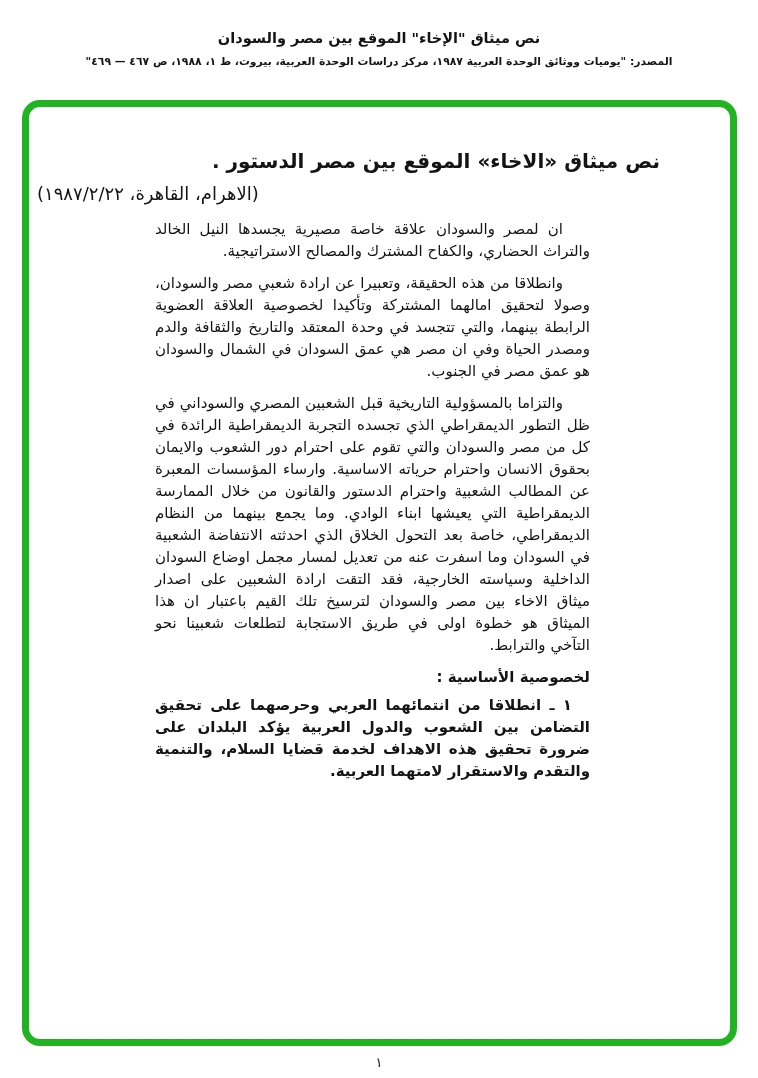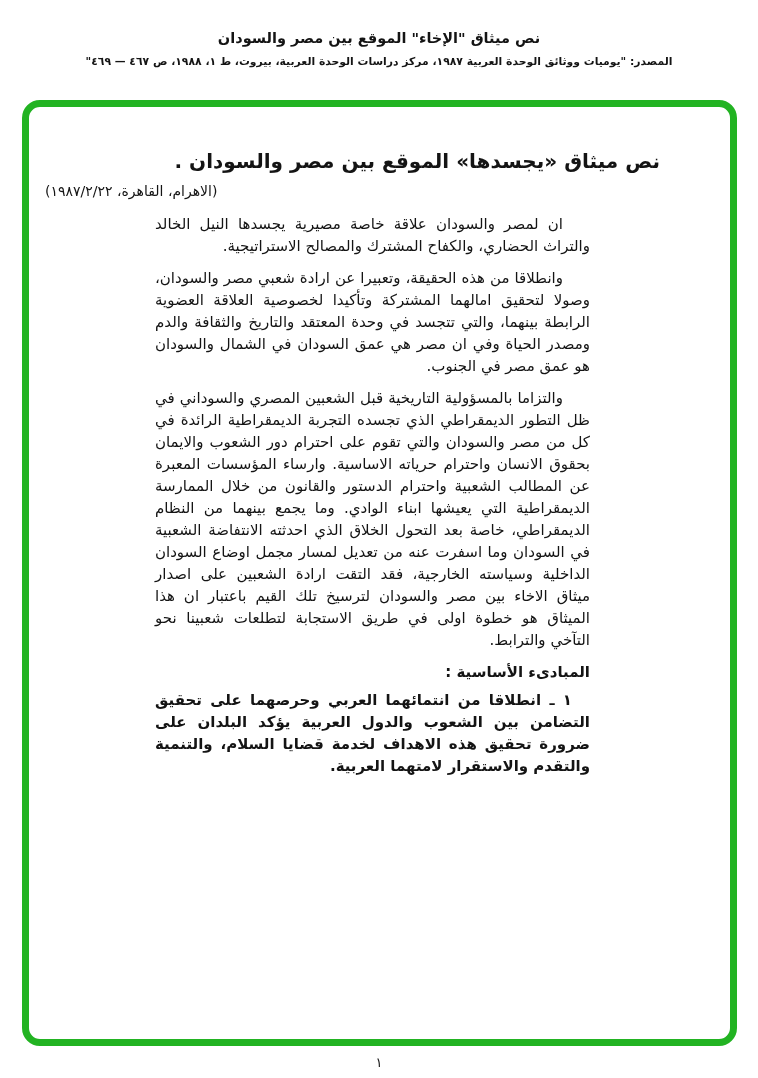--- a/index.html
+++ b/index.html
@@ -49,22 +49,22 @@
     text-align: right;
     padding-right: 70px;
     font-size: 20px;
     font-weight: 700;
     line-height: 1.4;
   }
   .doc-subtitle {
     margin-top: 8px;
     direction: rtl;
     text-align: left;
-    padding-left: 16px;
-    font-size: 14px;
+    padding-left: 8px;
+    font-size: 18px;
     font-weight: 400;
   }
   .doc-body {
     margin: 14px 140px 0 126px;
     direction: rtl;
     text-align: justify;
     font-size: 15px;
     line-height: 22px;
   }
   .doc-body p {
@@ -93,27 +93,27 @@
 <body style="background: rgb(255, 255, 255); color: rgb(20, 20, 20);">
 
 <div class="page">
 
   <header class="top-header">
     <div class="header-title">نص ميثاق "الإخاء" الموقع بين مصر والسودان</div>
     <div class="header-source">المصدر:  "يوميات ووثائق الوحدة العربية ١٩٨٧، مركز دراسات الوحدة العربية، بيروت، ط ١، ١٩٨٨، ص ٤٦٧ — ٤٦٩"</div>
   </header>
 
   <div class="frame" style="border-color: rgb(34, 179, 34);">
-    <h1 class="doc-title">نص ميثاق «يجسدها» الموقع بين مصر والسودان .</h1>
+    <h1 class="doc-title">نص ميثاق «الاخاء» الموقع بين مصر الدستور .</h1>
     <div class="doc-subtitle">(الاهرام، القاهرة، ١٩٨٧/٢/٢٢)</div>
 
     <div class="doc-body">
       <p>ان لمصر والسودان علاقة خاصة مصيرية يجسدها النيل الخالد والتراث الحضاري، والكفاح المشترك والمصالح الاستراتيجية.</p>
       <p>وانطلاقا من هذه الحقيقة، وتعبيرا عن ارادة شعبي مصر والسودان، وصولا لتحقيق امالهما المشتركة وتأكيدا لخصوصية العلاقة العضوية الرابطة بينهما، والتي تتجسد في وحدة المعتقد والتاريخ والثقافة والدم ومصدر الحياة وفي ان مصر هي عمق السودان في الشمال والسودان هو عمق مصر في الجنوب.</p>
       <p>والتزاما بالمسؤولية التاريخية قبل الشعبين المصري والسوداني في ظل التطور الديمقراطي الذي تجسده التجربة الديمقراطية الرائدة في كل من مصر والسودان والتي تقوم على احترام دور الشعوب والايمان بحقوق الانسان واحترام حرياته الاساسية. وارساء المؤسسات المعبرة عن المطالب الشعبية واحترام الدستور والقانون من خلال الممارسة الديمقراطية التي يعيشها ابناء الوادي. وما يجمع بينهما من النظام الديمقراطي، خاصة بعد التحول الخلاق الذي احدثته الانتفاضة الشعبية في السودان وما اسفرت عنه من تعديل لمسار مجمل اوضاع السودان الداخلية وسياسته الخارجية، فقد التقت ارادة الشعبين على اصدار ميثاق الاخاء بين مصر والسودان لترسيخ تلك القيم باعتبار ان هذا الميثاق هو خطوة اولى في طريق الاستجابة لتطلعات شعبينا نحو التآخي والترابط.</p>
-      <p class="principles-heading">المبادىء الأساسية :</p>
+      <p class="principles-heading">لخصوصية الأساسية :</p>
       <p class="principle">١ ـ انطلاقا من انتمائهما العربي وحرصهما على تحقيق التضامن بين الشعوب والدول العربية يؤكد البلدان على ضرورة تحقيق هذه الاهداف لخدمة قضايا السلام، والتنمية والتقدم والاستقرار لامتهما العربية.</p>
     </div>
   </div>
 
   <div class="page-number">١</div>
 
 </div>
 
 </body></html>

